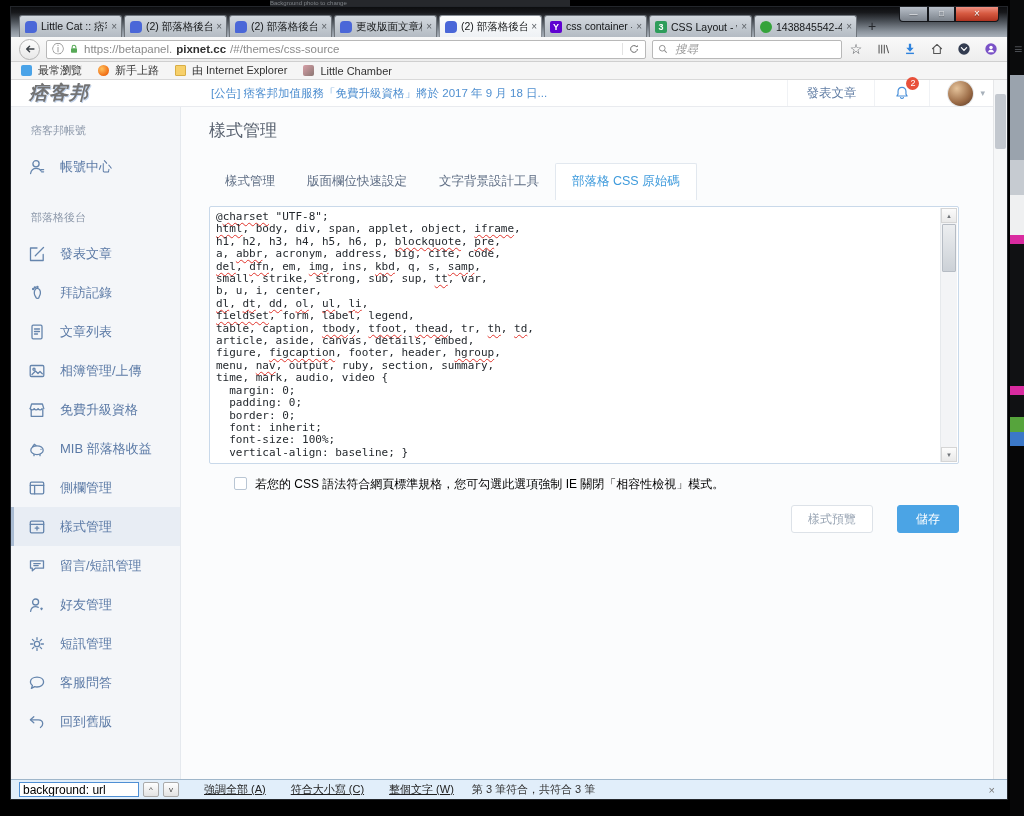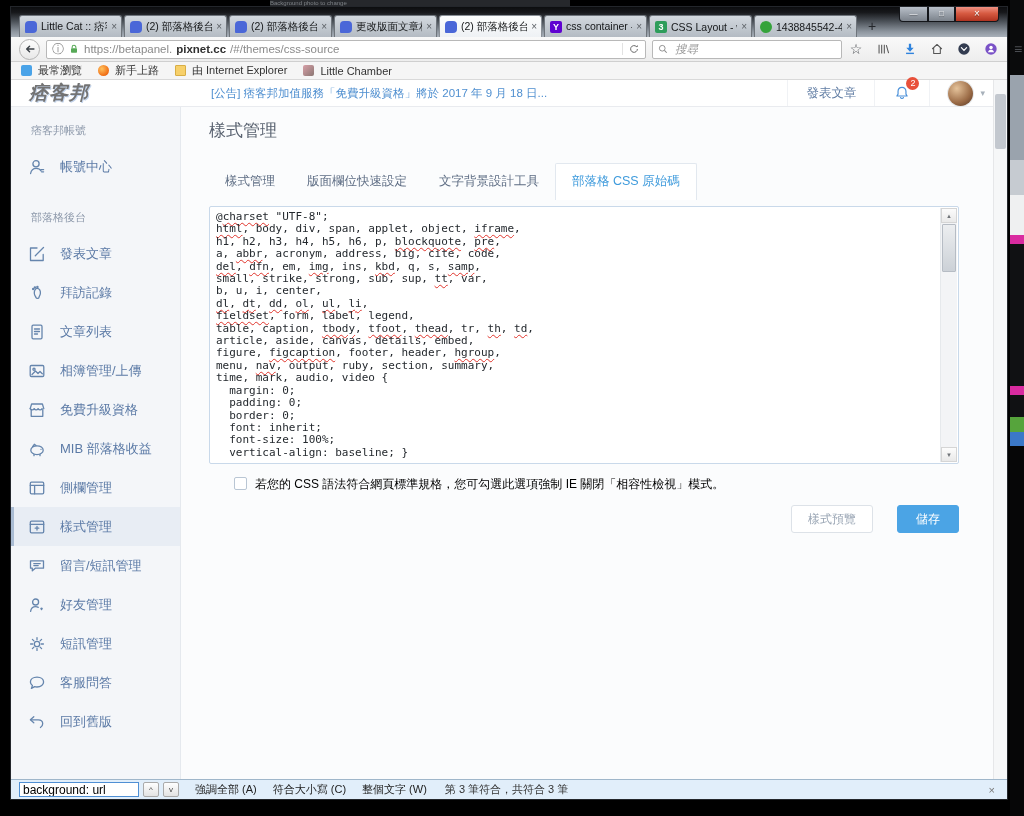--- a/index.html
+++ b/index.html
@@ -110,21 +110,21 @@
   .btn-preview{background:#fff;border:1px solid #dde2e8;color:#98a4b3;}
   .btn-save{background:#4ba4e5;border:1px solid #4ba4e5;color:#fff;padding:0 18px;}
   .page-scrollbar{position:absolute;top:0;right:0;bottom:0;width:13px;background:#f6f7f8;border-left:1px solid #e6e7e9;z-index:3;}
   .ps-thumb{position:absolute;top:14px;left:1px;right:1px;height:55px;background:#c3c8cf;border-radius:2px;}
   
   .findbar{height:20px;flex:none;display:flex;align-items:center;gap:4px;padding:0 8px;box-sizing:border-box;
            background:#e1eefa;border-top:1px solid #9fb6ca;font-size:11px;color:#222;}
   .findbar input{width:120px;height:15px;border:1px solid #4f8fd4;font-size:12px;font-family:inherit;padding:0 3px;box-sizing:border-box;outline:none;}
   .fbtn{width:16px;height:15px;display:flex;align-items:center;justify-content:center;font-size:8px;color:#444;
         background:linear-gradient(#fefefe,#e3e3e3);border:1px solid #aaa;border-radius:2px;box-sizing:border-box;}
-  .flabel{margin-left:12px;}
+  .flabel{margin-left:21px;text-decoration:underline;}
   .fstatus{margin-left:14px;color:#333;}
   .fclose{margin-left:auto;color:#777;font-size:11px;padding-right:4px;}
 </style>
 </head>
 <body>
 
 <div class="stage">
 
   <div class="behind-top">Background photo to change</div>
 

